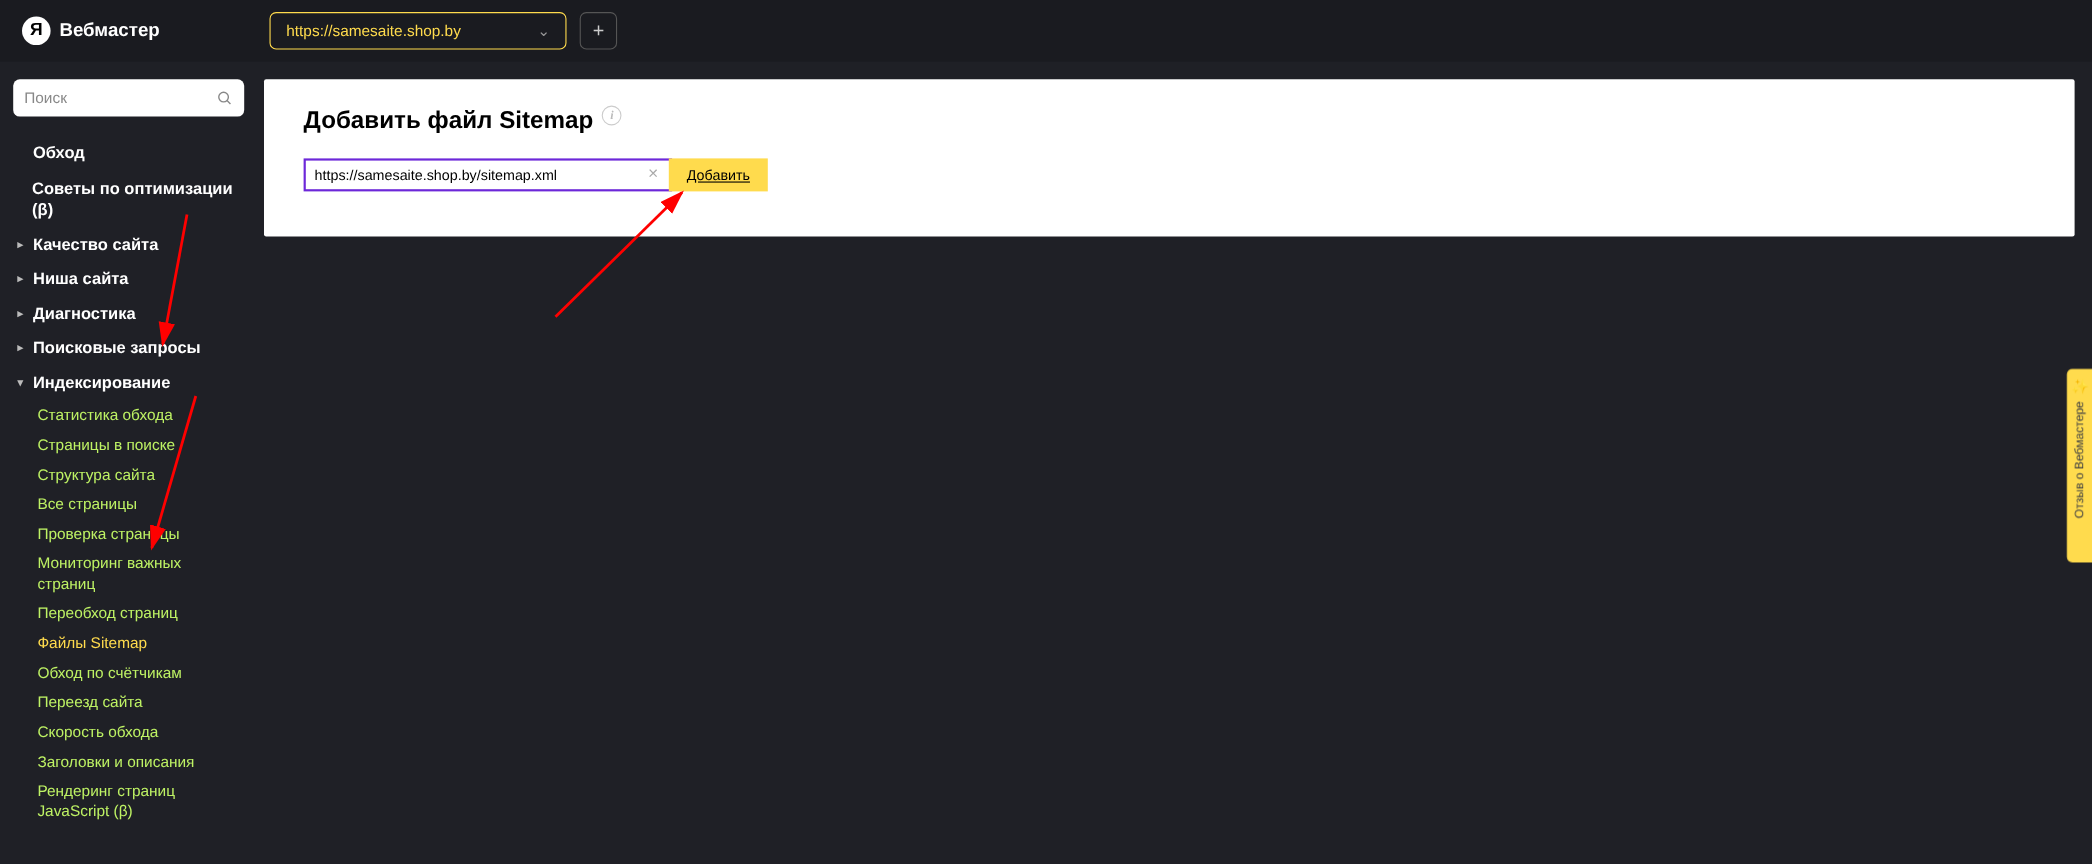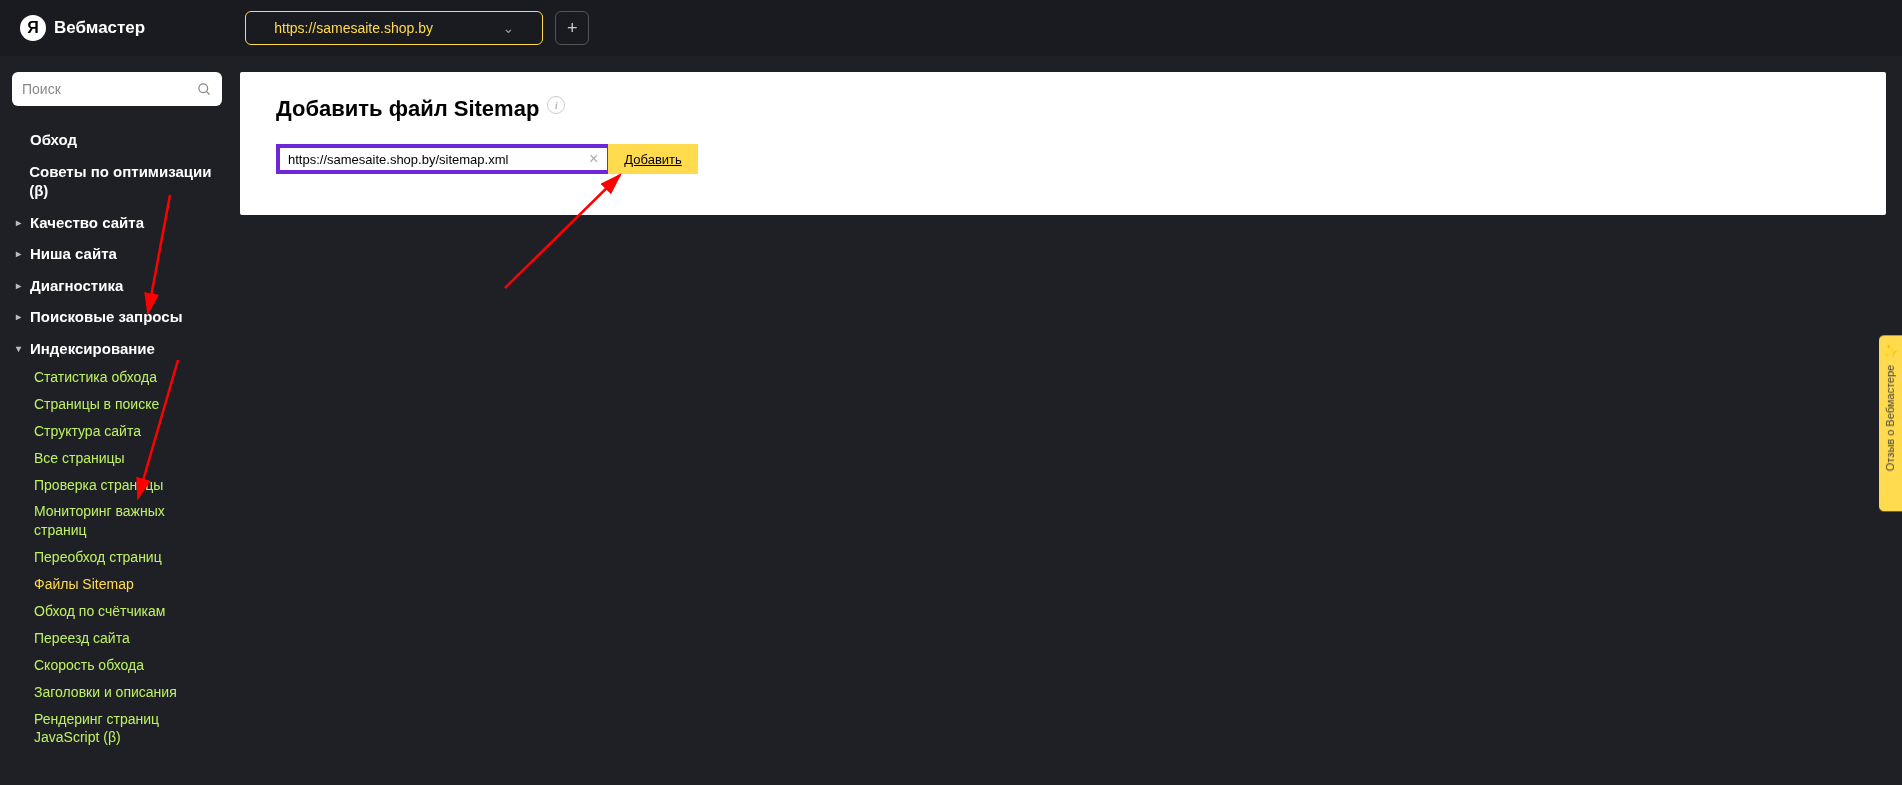--- a/index.html
+++ b/index.html
@@ -42,21 +42,21 @@
     margin-right: 8px;
   }
   .site-select {
     margin-left: 100px;
     width: 240px;
     height: 32px;
     border: 1px solid #ffdb4d;
     border-radius: 6px;
     display: flex;
     align-items: center;
-    padding: 0 28px;
+    padding: 0 14px;
     color: #ffdb4d;
     font-size: 14px;
     justify-content: space-between;
   }
   .site-select .chevron {
     color: #999;
   }
   .add-site-btn {
     margin-left: 12px;
     width: 32px;
@@ -149,21 +149,21 @@
     font-style: italic;
     font-family: Georgia, serif;
   }
   .url-row {
     display:flex;
     align-items:center;
   }
   .url-input {
     width: 335px;
     height: 30px;
-    border: 4px solid #6d28d9;
+    border: 2px solid #6d28d9;
     color: #000;
     font-size: 13px;
     padding: 0 26px 0 8px;
     box-sizing: border-box;
     outline: none;
   }
   .clear-x {
     position: relative;
     left: -22px;
     color: #aaa;

